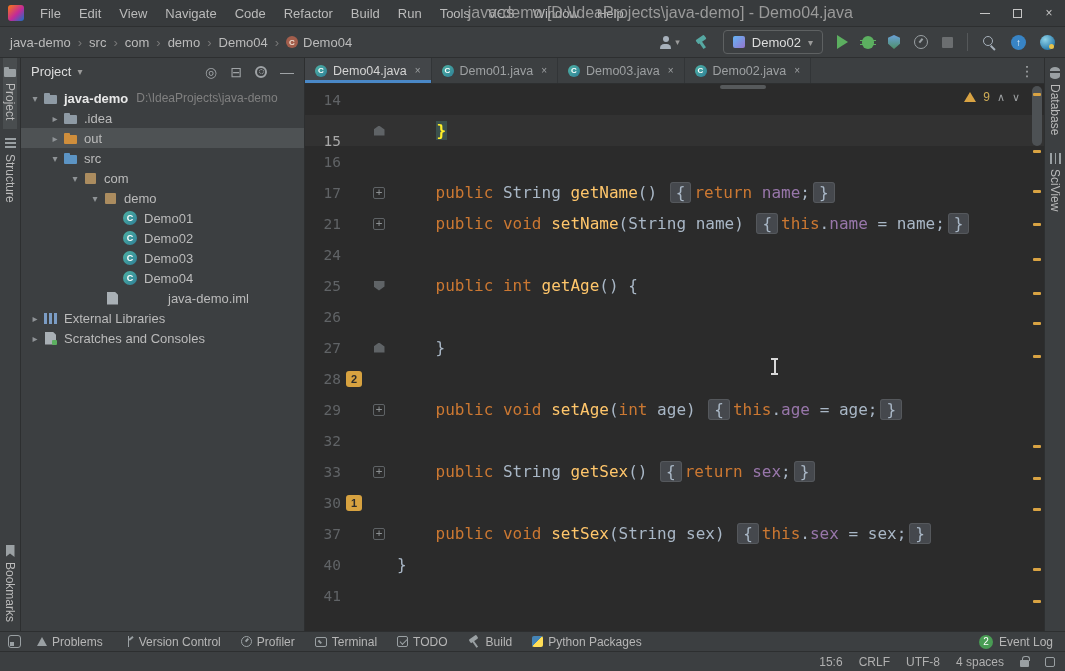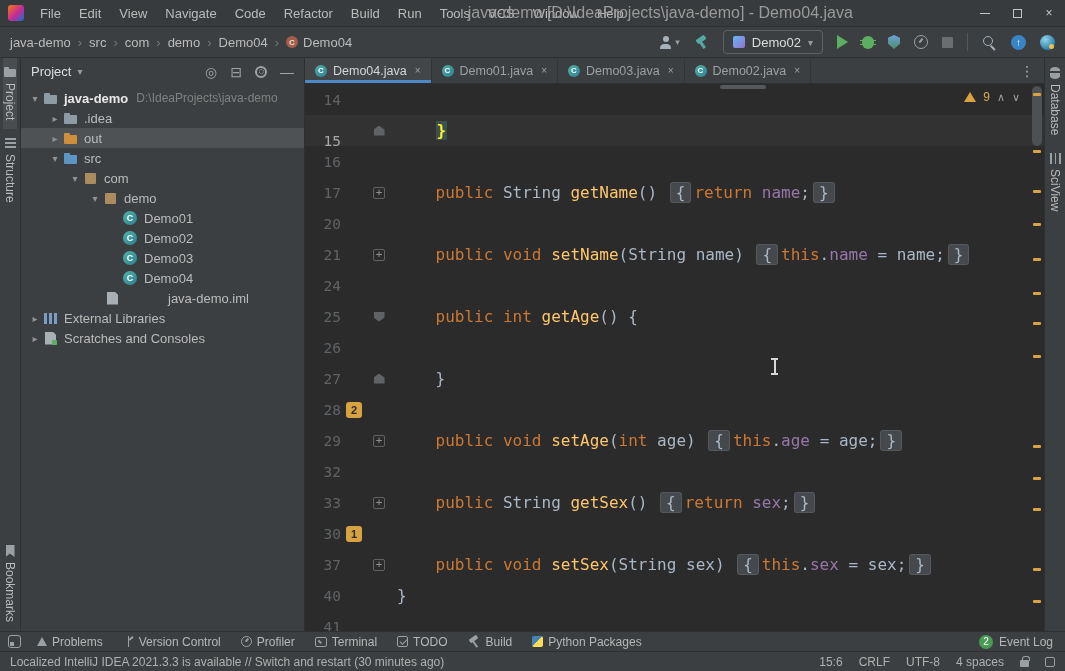--- a/index.html
+++ b/index.html
@@ -399,21 +399,20 @@
             </div>
           </div>
         <span class="tabbar-more">⋮</span>
       </div>
       <div class="editor">
         <div>
             <div class="crow"><span class="ln">14</span><span class="bmc"></span><span class="foldc"></span></div>
             <div class="crow caret"><span class="ln">15</span><span class="bmc"></span><span class="foldc"><span class="fup"></span></span><span class="codec"><span class="tk-p">    </span><span class="tk-bh">}</span></span></div>
             <div class="crow"><span class="ln">16</span><span class="bmc"></span><span class="foldc"></span><span class="codec"></span></div>
             <div class="crow"><span class="ln">17</span><span class="bmc"></span><span class="foldc"><span class="fplus">+</span></span><span class="codec"><span class="tk-p">    </span><span class="tk-k">public</span><span class="tk-p"> String </span><span class="tk-m">getName</span><span class="tk-p">() </span><span class="tk-fb">{</span><span class="tk-k">return</span><span class="tk-p"> </span><span class="tk-f">name</span><span class="tk-p">;</span><span class="tk-fb">}</span></span></div>
-            <div class="crow"><span class="ln">20</span><span class="bmc"></span><span class="foldc"></span><span class="codec"></span></div>
             <div class="crow"><span class="ln">21</span><span class="bmc"></span><span class="foldc"><span class="fplus">+</span></span><span class="codec"><span class="tk-p">    </span><span class="tk-k">public</span><span class="tk-p"> </span><span class="tk-k">void</span><span class="tk-p"> </span><span class="tk-m">setName</span><span class="tk-p">(String name) </span><span class="tk-fb">{</span><span class="tk-k">this</span><span class="tk-p">.</span><span class="tk-f">name</span><span class="tk-p"> = name;</span><span class="tk-fb">}</span></span></div>
             <div class="crow"><span class="ln">24</span><span class="bmc"></span><span class="foldc"></span><span class="codec"></span></div>
             <div class="crow"><span class="ln">25</span><span class="bmc"></span><span class="foldc"><span class="fdown"></span></span><span class="codec"><span class="tk-p">    </span><span class="tk-k">public</span><span class="tk-p"> </span><span class="tk-k">int</span><span class="tk-p"> </span><span class="tk-m">getAge</span><span class="tk-p">() {</span></span></div>
             <div class="crow"><span class="ln">26</span><span class="bmc"></span><span class="foldc"></span></div>
             <div class="crow"><span class="ln">27</span><span class="bmc"></span><span class="foldc"><span class="fup"></span></span><span class="codec"><span class="tk-p">    }</span></span></div>
             <div class="crow"><span class="ln">28</span><span class="bmc"><span class="bmark">2</span></span><span class="foldc"></span><span class="codec"></span></div>
             <div class="crow"><span class="ln">29</span><span class="bmc"></span><span class="foldc"><span class="fplus">+</span></span><span class="codec"><span class="tk-p">    </span><span class="tk-k">public</span><span class="tk-p"> </span><span class="tk-k">void</span><span class="tk-p"> </span><span class="tk-m">setAge</span><span class="tk-p">(</span><span class="tk-k">int</span><span class="tk-p"> age) </span><span class="tk-fb">{</span><span class="tk-k">this</span><span class="tk-p">.</span><span class="tk-f">age</span><span class="tk-p"> = age;</span><span class="tk-fb">}</span></span></div>
             <div class="crow"><span class="ln">32</span><span class="bmc"></span><span class="foldc"></span><span class="codec"></span></div>
             <div class="crow"><span class="ln">33</span><span class="bmc"></span><span class="foldc"><span class="fplus">+</span></span><span class="codec"><span class="tk-p">    </span><span class="tk-k">public</span><span class="tk-p"> String </span><span class="tk-m">getSex</span><span class="tk-p">() </span><span class="tk-fb">{</span><span class="tk-k">return</span><span class="tk-p"> </span><span class="tk-f">sex</span><span class="tk-p">;</span><span class="tk-fb">}</span></span></div>
             <div class="crow"><span class="ln">30</span><span class="bmc"><span class="bmark">1</span></span><span class="foldc"></span><span class="codec"></span></div>
@@ -495,21 +494,20 @@
           <span>Python Packages</span>
         </span>
       </span>
     <span class="eventlog">
       <span class="badge">2</span>
       <span>Event Log</span>
     </span>
   </div>
 
   <div class="statusbar">
-    <span>Localized IntelliJ IDEA 2021.3.3 is available // Switch and restart (30 minutes ago)</span>
     <span class="sb-right">
       <span class="sb-items">
           <span class="sb-item">15:6</span>
           <span class="sb-item">CRLF</span>
           <span class="sb-item">UTF-8</span>
           <span class="sb-item">4 spaces</span>
         </span>
       <span class="lock-icon"></span>
       <span class="mini-square-icon"></span>
     </span>

